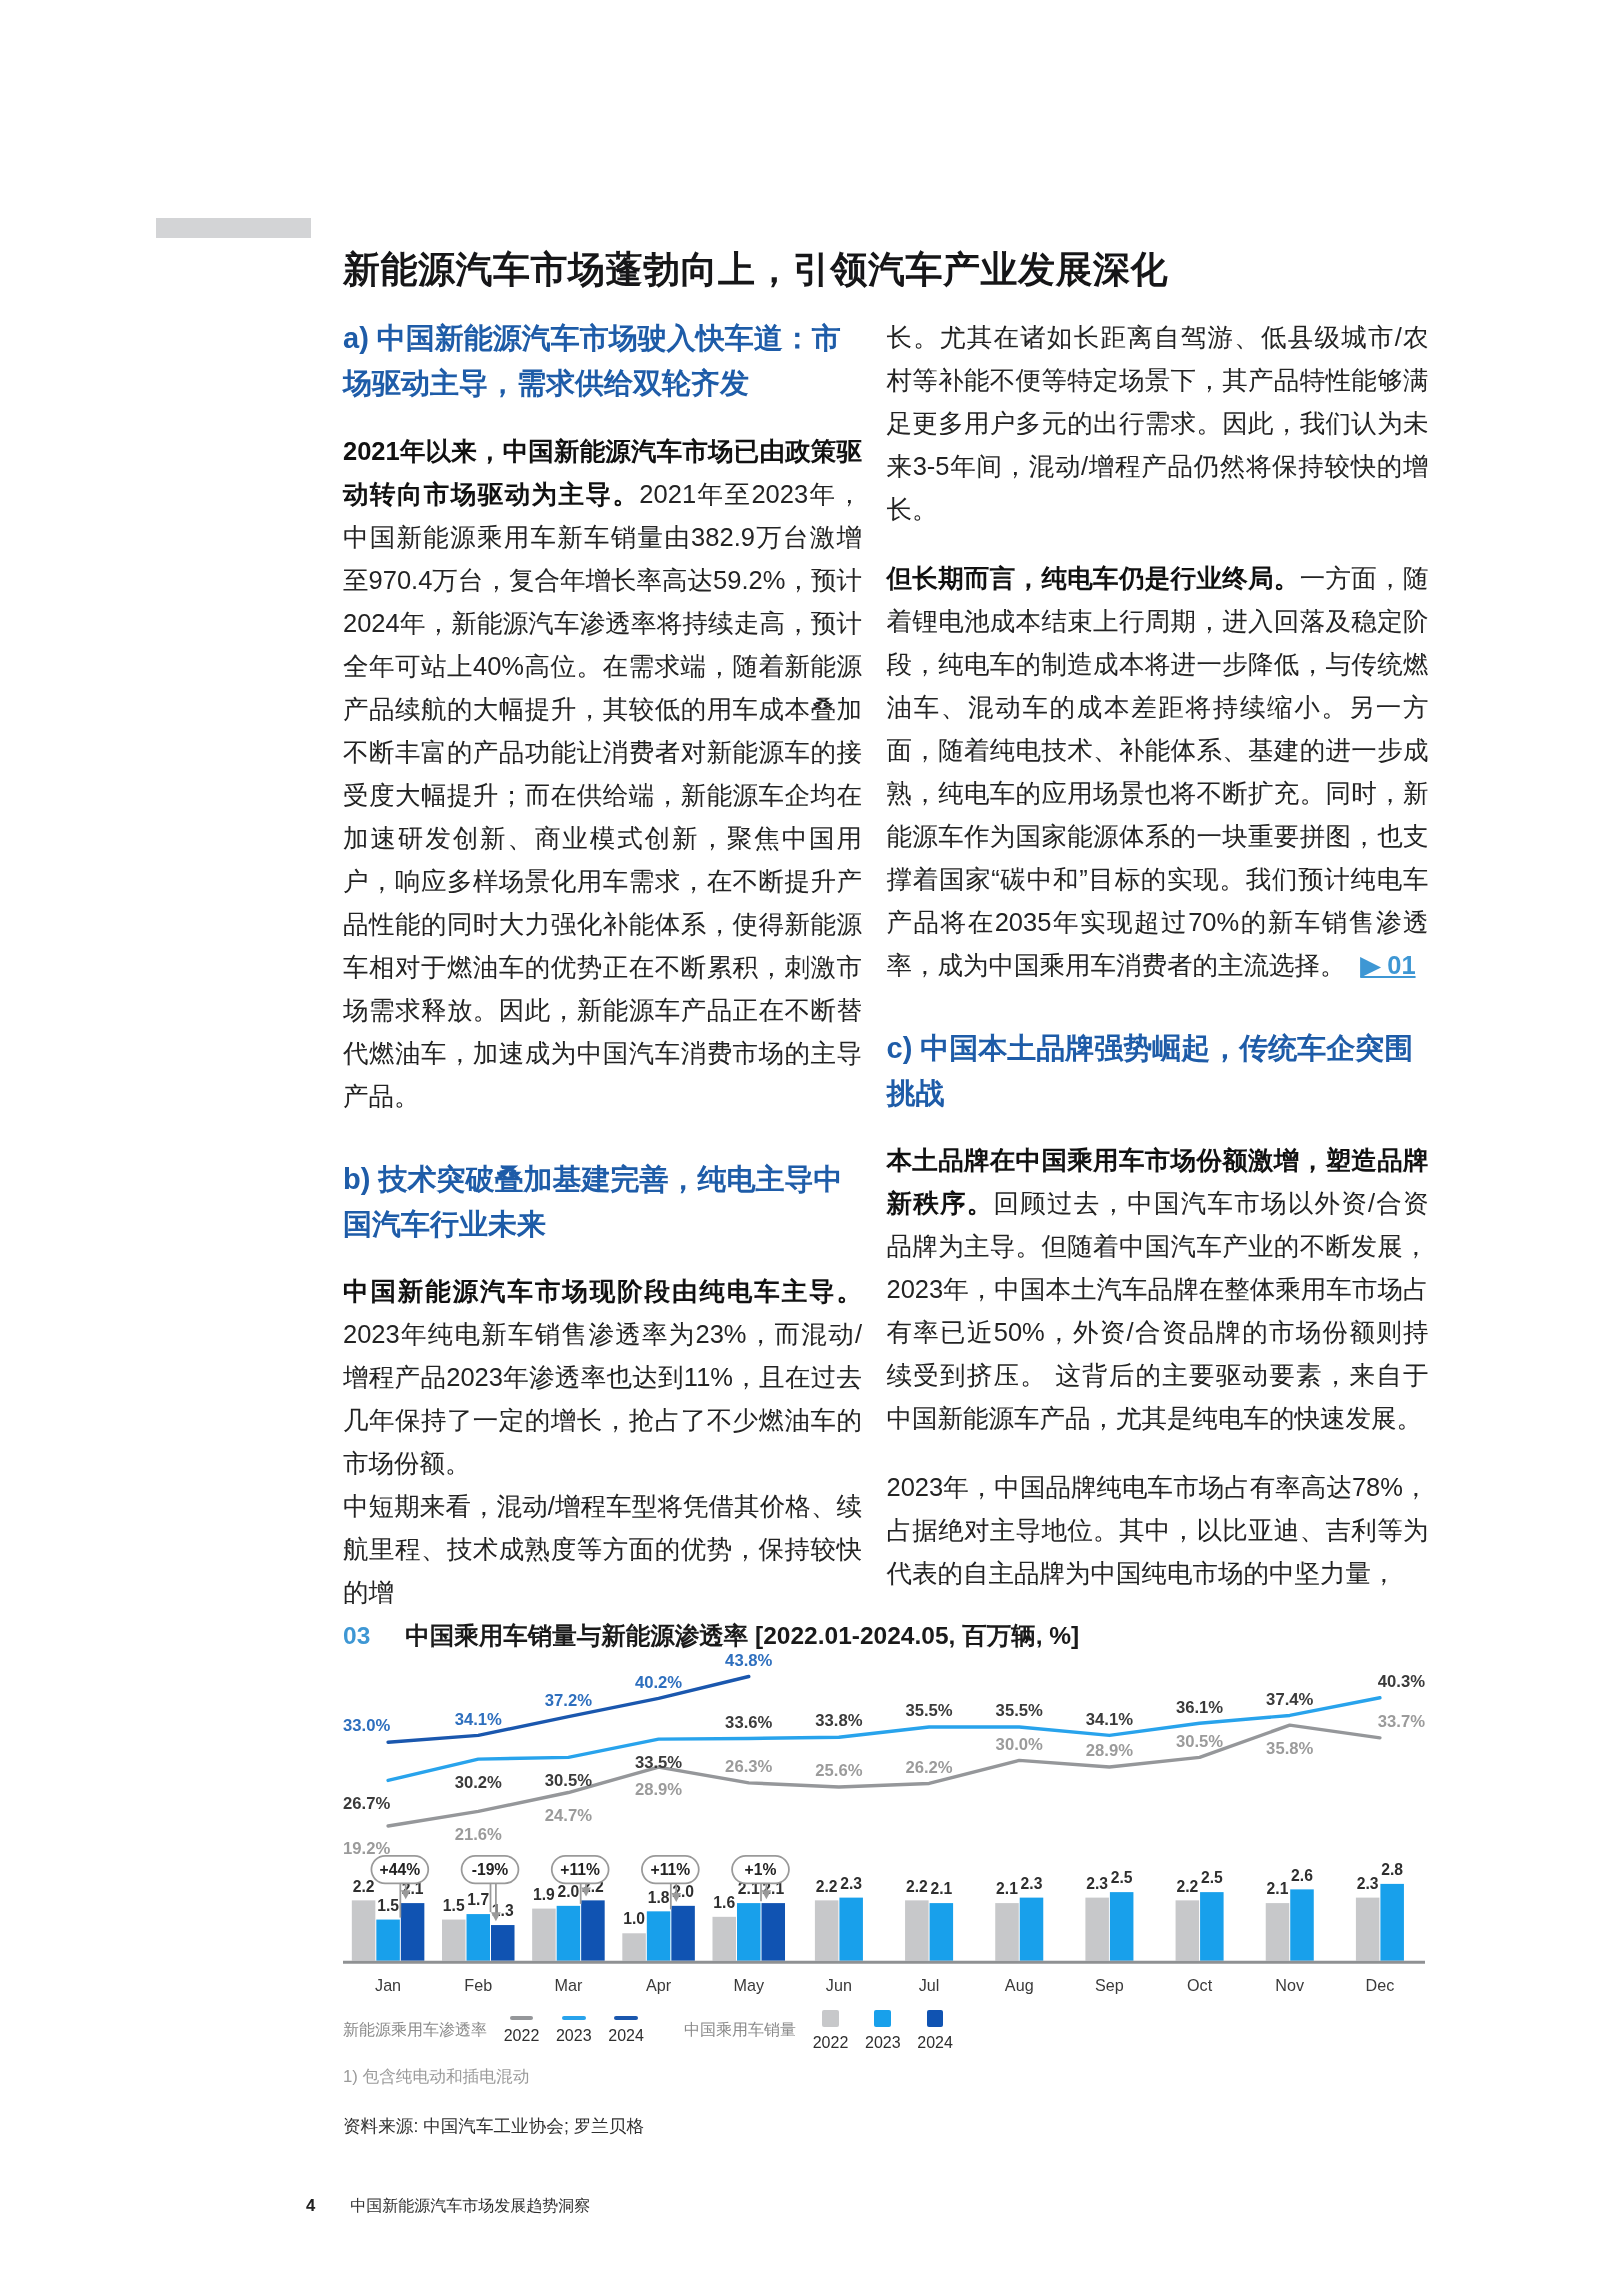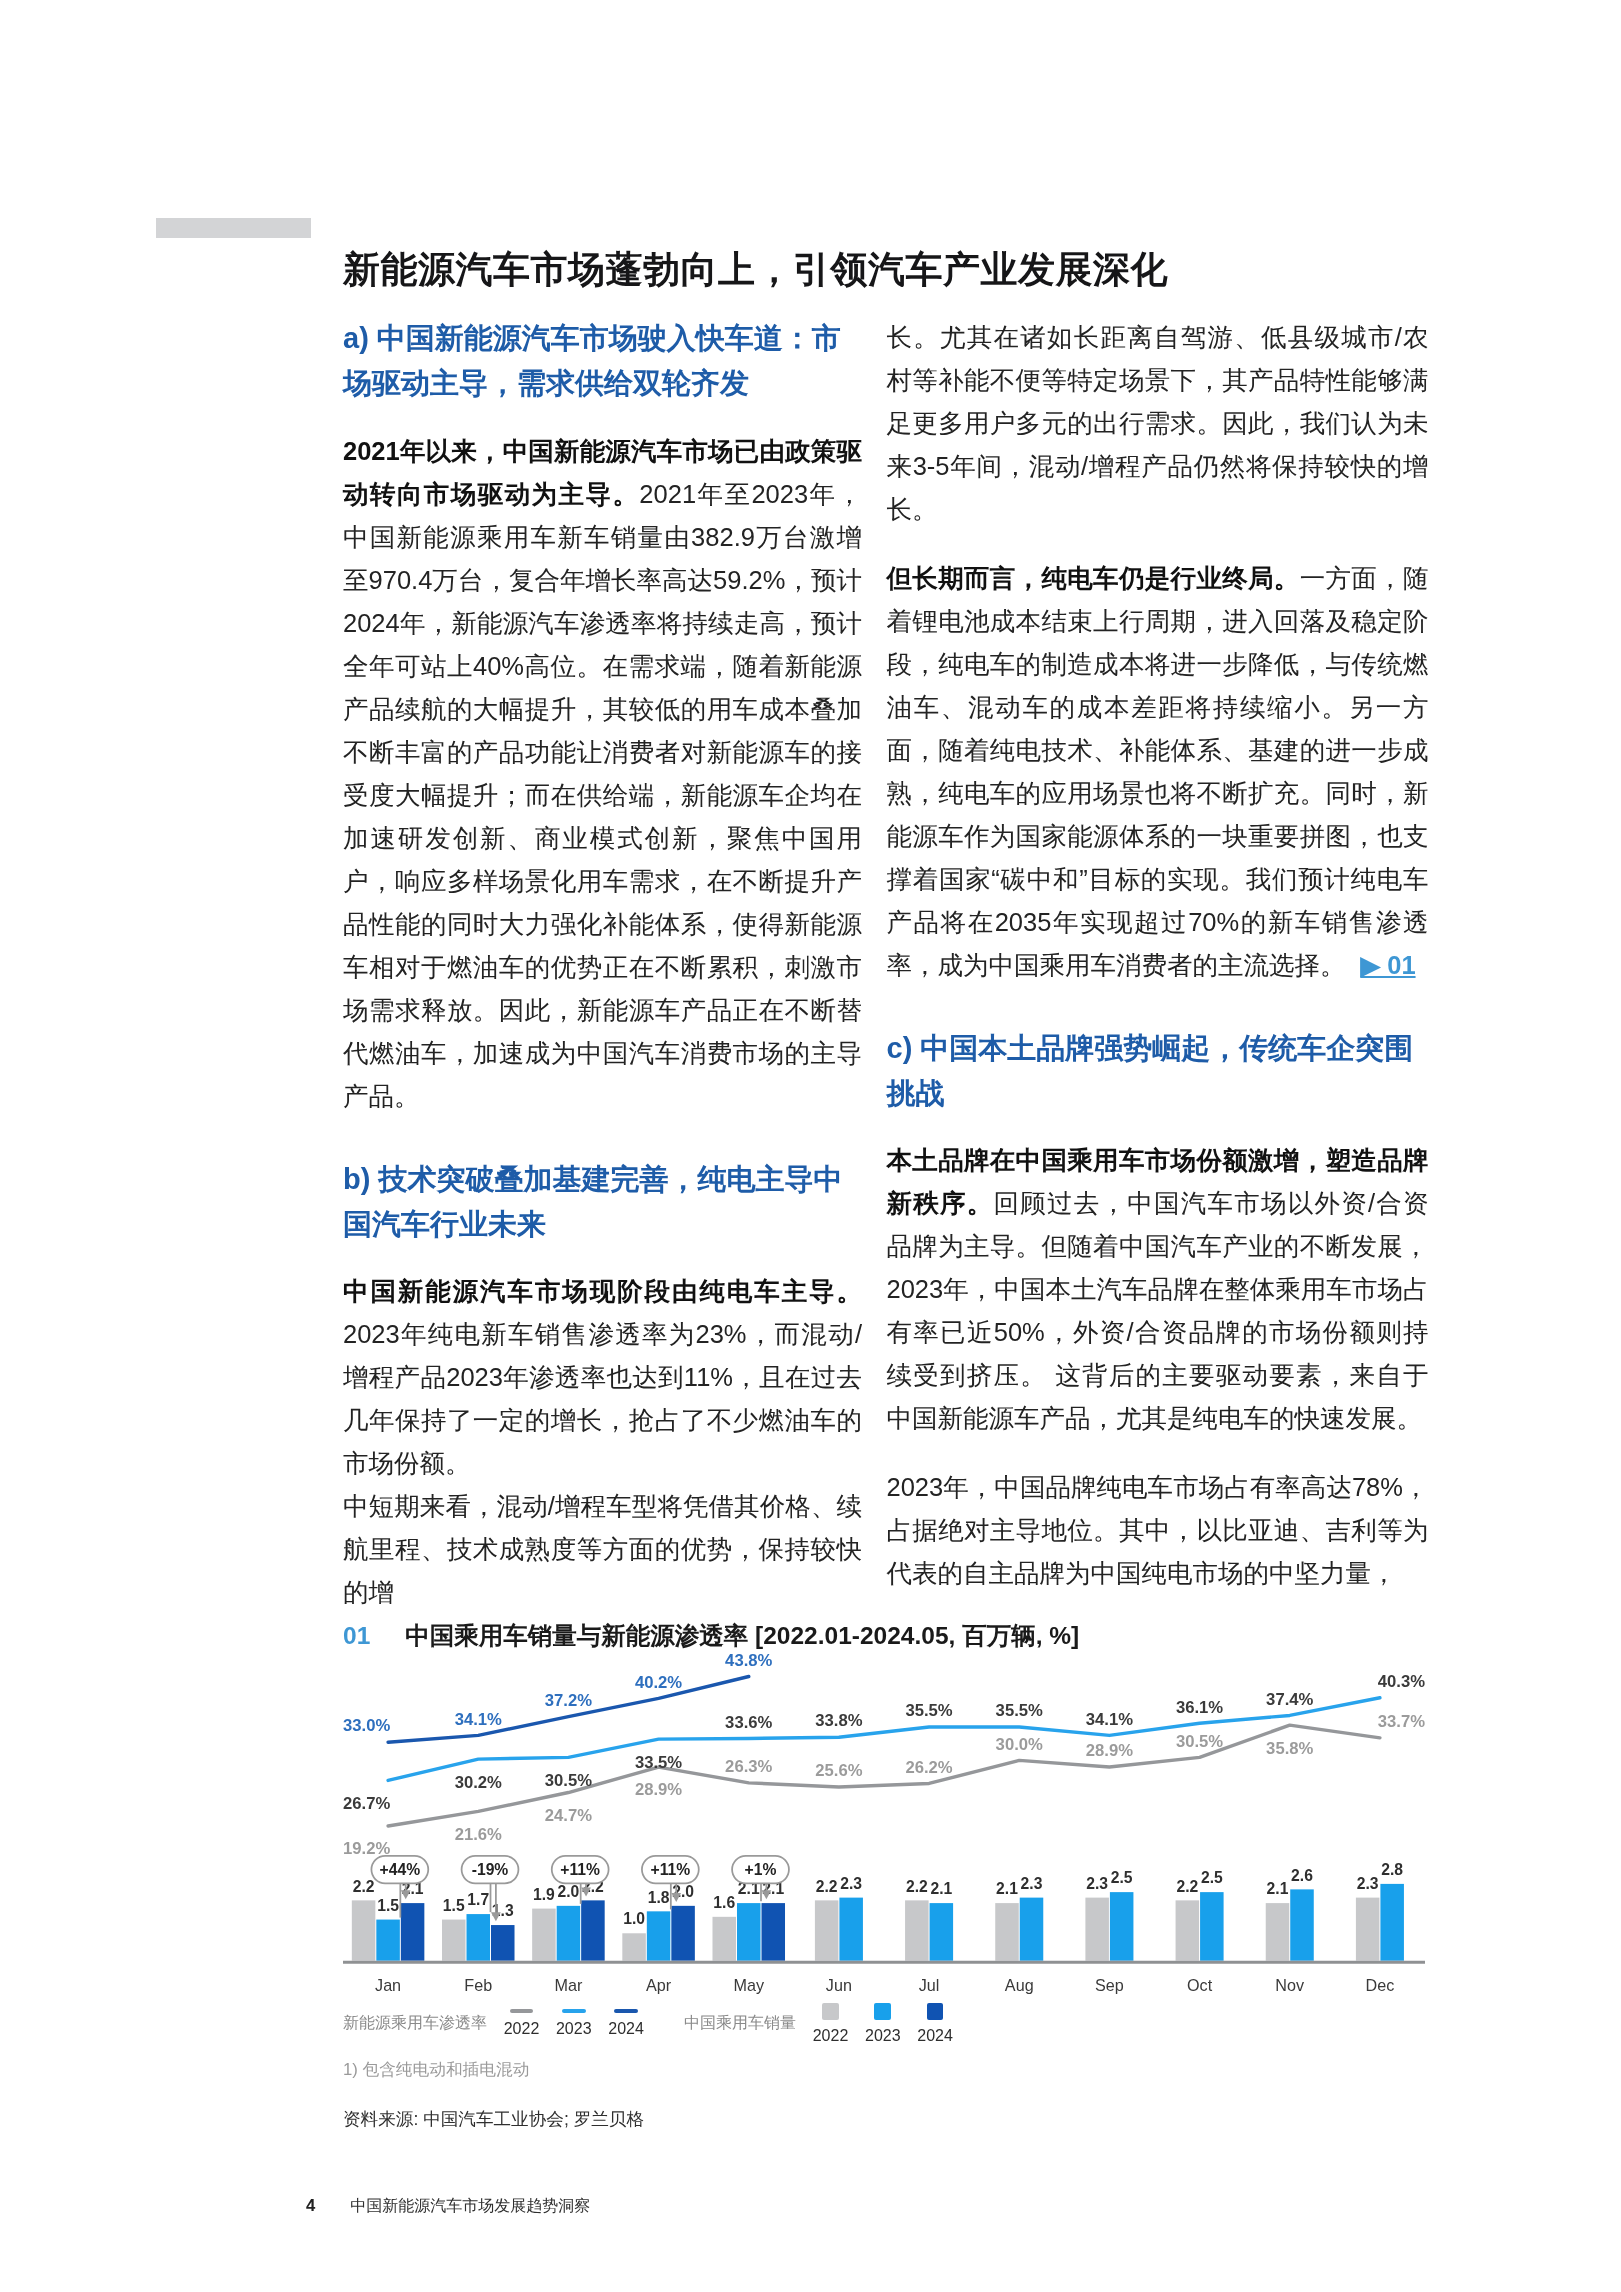--- a/index.html
+++ b/index.html
@@ -16,21 +16,21 @@
   .sec-heading.first{margin-top:0;}
   .body-p{font-size:25.5px;line-height:43px;text-align:justify;color:#232323;margin:0 0 25.5px 0;}
   .body-p.tight{margin-bottom:0;}
   .lead{font-weight:700;color:#111;}
   .figure-ref{font-weight:700;color:#3e97d4;margin-left:15px;white-space:nowrap;text-decoration:underline;}
   .chart-section{position:absolute;left:343px;top:1619px;width:1088px;}
   .chart-header{display:flex;align-items:baseline;gap:35px;font-size:24.5px;font-weight:700;}
   .chart-num{color:#3e97d4;}
   .chart-title{color:#1a1a1a;}
   #chart-svg{display:block;margin-top:0px;}
-  .chart-legend{display:flex;align-items:center;gap:16.7px;font-size:16px;color:#2e2e2e;margin-top:6px;}
+  .chart-legend{display:flex;align-items:center;gap:16.7px;font-size:16px;color:#2e2e2e;margin-top:13px;}
   .lg-title{color:#8a8a8a;}
   .lg-title2{margin-left:23.5px;}
   .lg-item{display:inline-flex;align-items:center;gap:6.9px;flex-direction:column;}
   .lg-dash{display:inline-block;width:23.5px;height:3.9px;border-radius:2px;}
   .lg-square{display:inline-block;width:16.7px;height:16.7px;border-radius:2px;}
   .chart-footnote{margin-top:13.7px;font-size:16.7px;color:#9a9a9a;}
   .chart-source{margin-top:25.5px;font-size:17.6px;color:#2f2f2f;}
   .footer{position:absolute;left:306px;top:2196px;display:flex;align-items:baseline;gap:35px;}
   .page-num{font-size:16.7px;font-weight:700;color:#222;}
   .footer-text{font-size:16px;color:#2f2f2f;}
@@ -53,21 +53,21 @@
     <p class="body-p">长。尤其在诸如长距离自驾游、低县级城市/农村等补能不便等特定场景下，其产品特性能够满足更多用户多元的出行需求。因此，我们认为未来3-5年间，混动/增程产品仍然将保持较快的增长。</p>
     <p class="body-p"><span class="lead">但长期而言，纯电车仍是行业终局。</span><span>一方面，随着锂电池成本结束上行周期，进入回落及稳定阶段，纯电车的制造成本将进一步降低，与传统燃油车、混动车的成本差距将持续缩小。另一方面，随着纯电技术、补能体系、基建的进一步成熟，纯电车的应用场景也将不断扩充。同时，新能源车作为国家能源体系的一块重要拼图，也支撑着国家“碳中和”目标的实现。我们预计纯电车产品将在2035年实现超过70%的新车销售渗透率，成为中国乘用车消费者的主流选择。</span><span class="figure-ref">▶ 01</span></p>
     <h2 class="sec-heading">c) 中国本土品牌强势崛起，传统车企突围挑战</h2>
     <p class="body-p"><span class="lead">本土品牌在中国乘用车市场份额激增，塑造品牌新秩序。</span><span>回顾过去，中国汽车市场以外资/合资品牌为主导。但随着中国汽车产业的不断发展，2023年，中国本土汽车品牌在整体乘用车市场占有率已近50%，外资/合资品牌的市场份额则持续受到挤压。 这背后的主要驱动要素，来自于中国新能源车产品，尤其是纯电车的快速发展。</span></p>
     <p class="body-p">2023年，中国品牌纯电车市场占有率高达78%，占据绝对主导地位。其中，以比亚迪、吉利等为代表的自主品牌为中国纯电市场的中坚力量，</p>
   </div>
 </div>
 
 <div class="chart-section">
   <div class="chart-header">
-    <span class="chart-num">01</span>
+    <span class="chart-num">03</span>
     <span class="chart-title">中国乘用车销量与新能源渗透率 [2022.01-2024.05, 百万辆, %]</span>
   </div>
   <svg id="chart-svg" width="1082" height="345" viewBox="0 0 1104 352">
       <polyline points="46,177.5 138,162.6 230,143.4 322,117.4 414,133.5 506,137.8 598,134.1 690,110.6 782,117.4 874,107.5 966,74.6 1058,87.6" fill="none" stroke="#95979a" stroke-width="3.5" stroke-linecap="round" stroke-linejoin="round"></polyline>
       <text x="0" y="206.51999999999998" text-anchor="start" font-size="17" font-weight="bold" fill="#9b9b9b" font-family="&quot;Liberation Sans&quot;, sans-serif">19.2%</text>
       <text x="138" y="191.64" text-anchor="middle" font-size="17" font-weight="bold" fill="#9b9b9b" font-family="&quot;Liberation Sans&quot;, sans-serif">21.6%</text>
       <text x="230" y="172.42" text-anchor="middle" font-size="17" font-weight="bold" fill="#9b9b9b" font-family="&quot;Liberation Sans&quot;, sans-serif">24.7%</text>
       <text x="322" y="146.38" text-anchor="middle" font-size="17" font-weight="bold" fill="#9b9b9b" font-family="&quot;Liberation Sans&quot;, sans-serif">28.9%</text>
       <text x="414" y="122.5" text-anchor="middle" font-size="17" font-weight="bold" fill="#9b9b9b" font-family="&quot;Liberation Sans&quot;, sans-serif">26.3%</text>
       <text x="506" y="126.83999999999997" text-anchor="middle" font-size="17" font-weight="bold" fill="#9b9b9b" font-family="&quot;Liberation Sans&quot;, sans-serif">25.6%</text>

